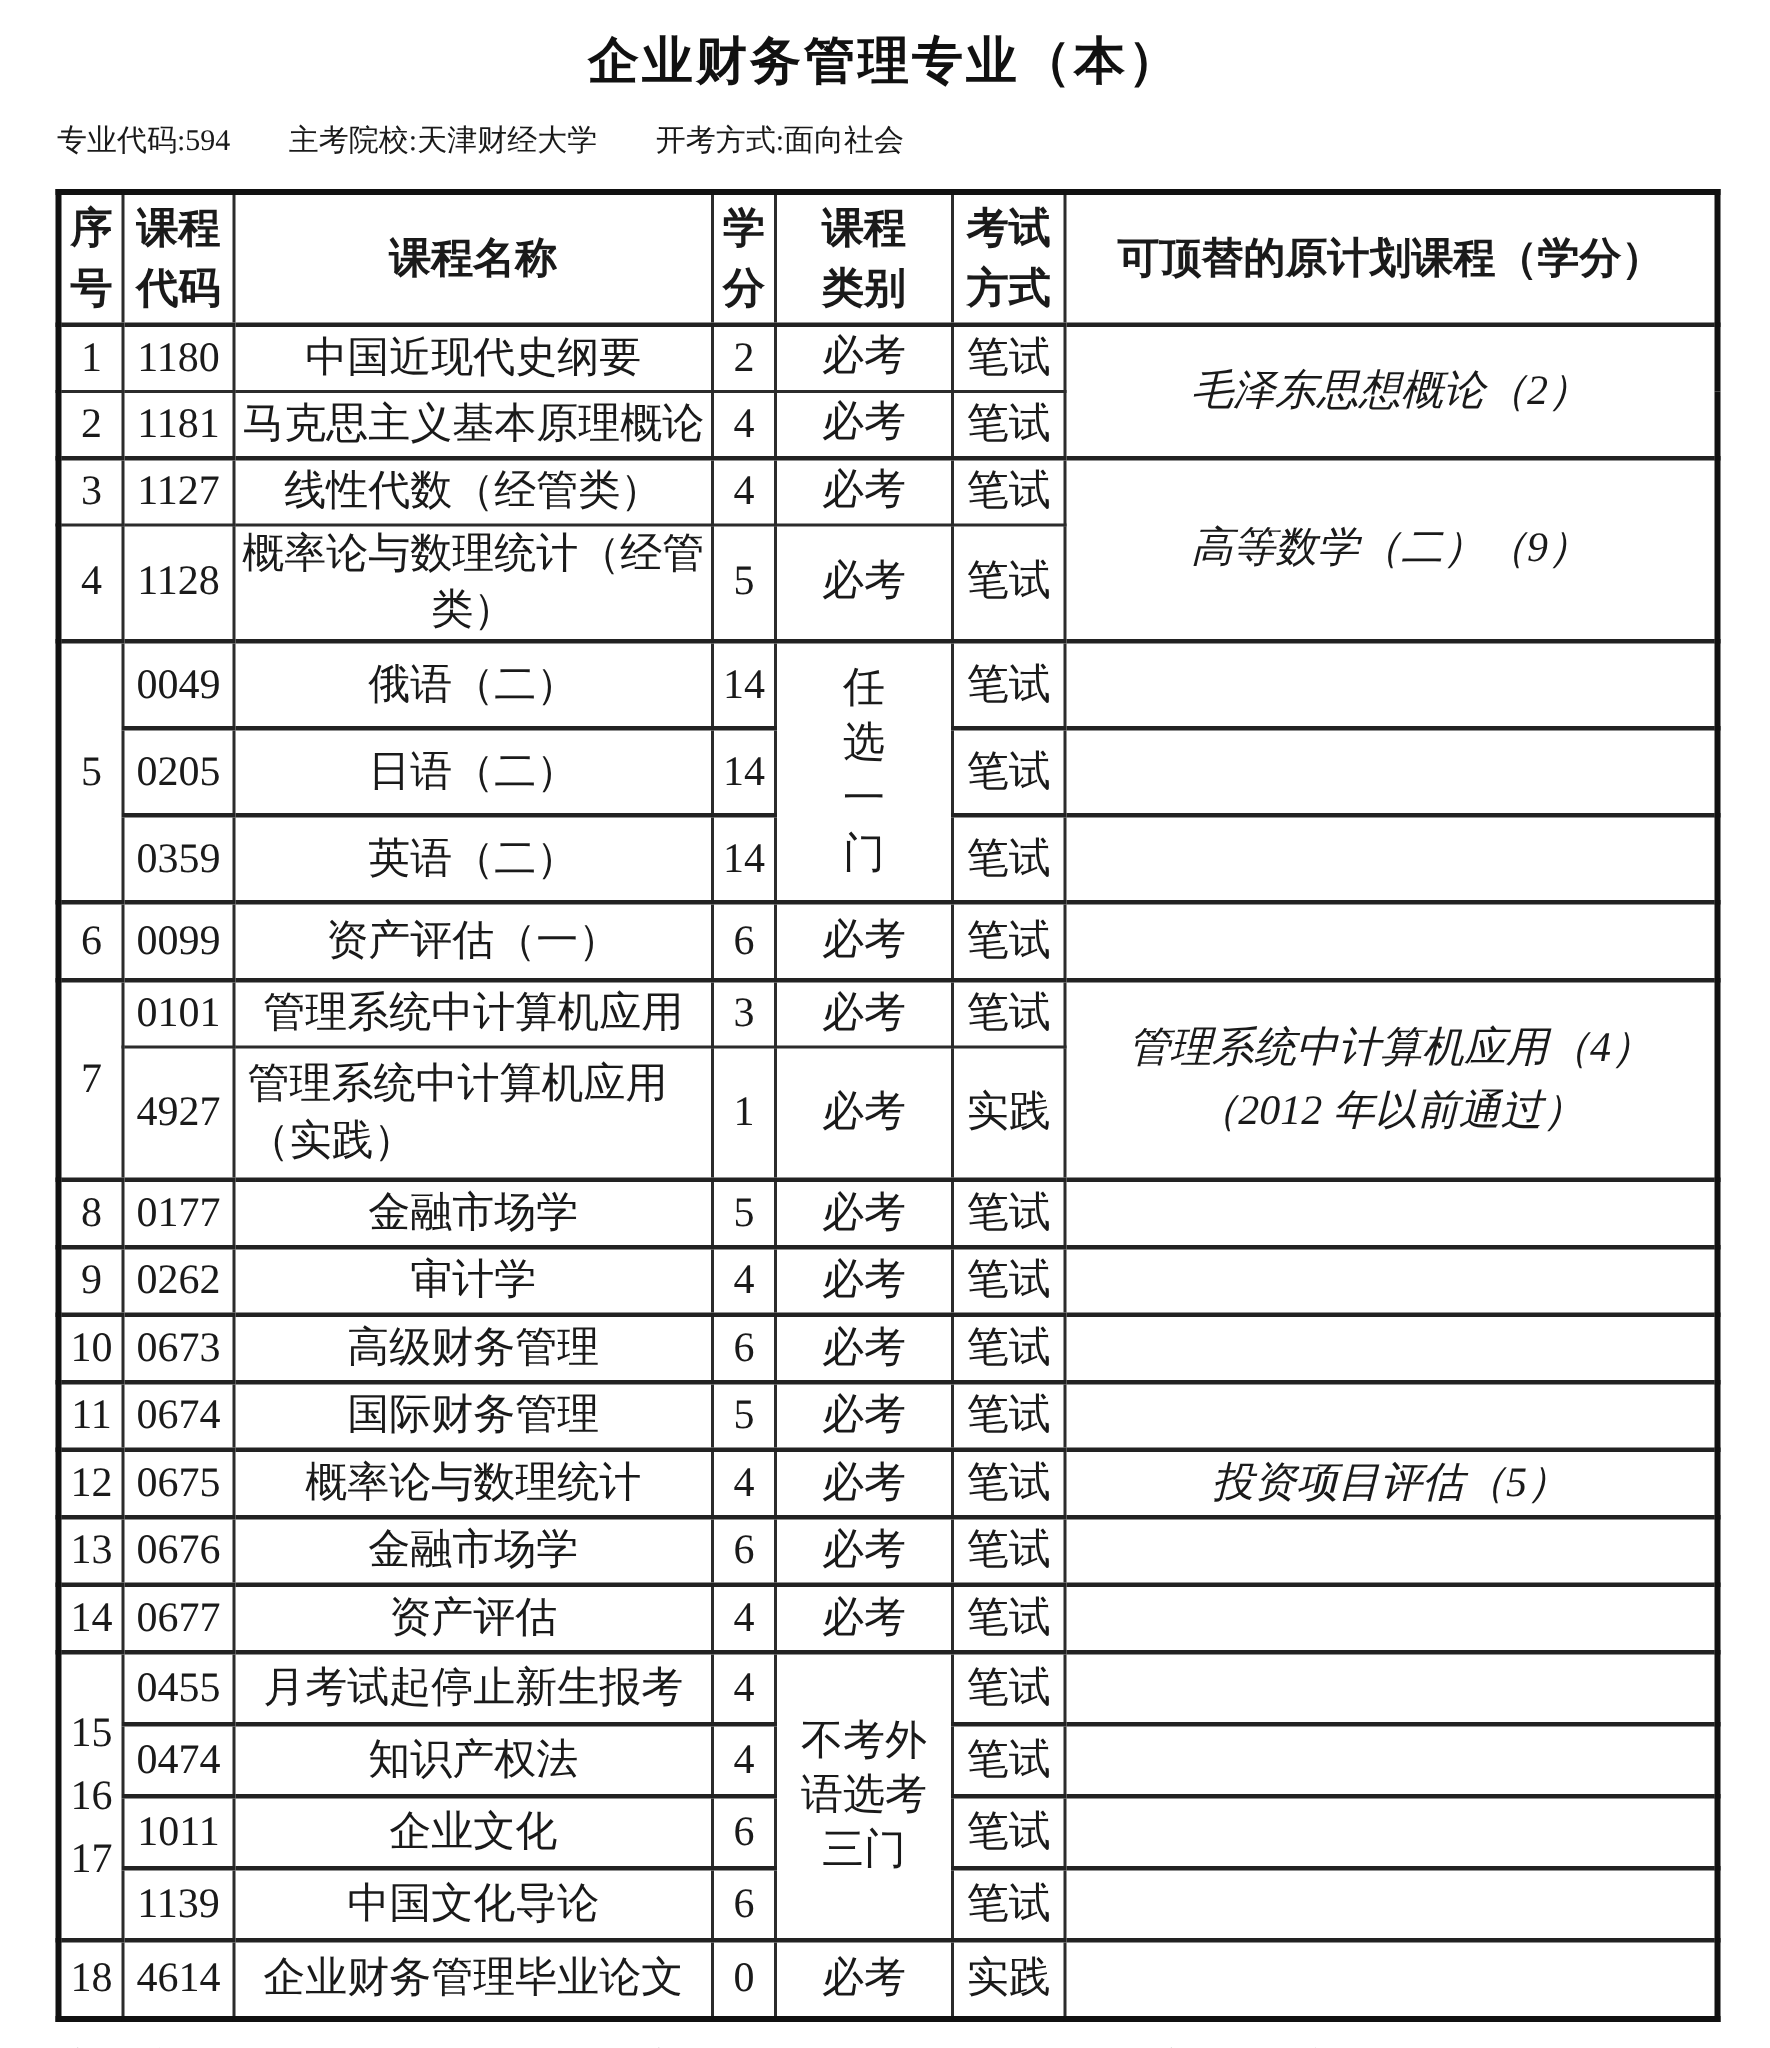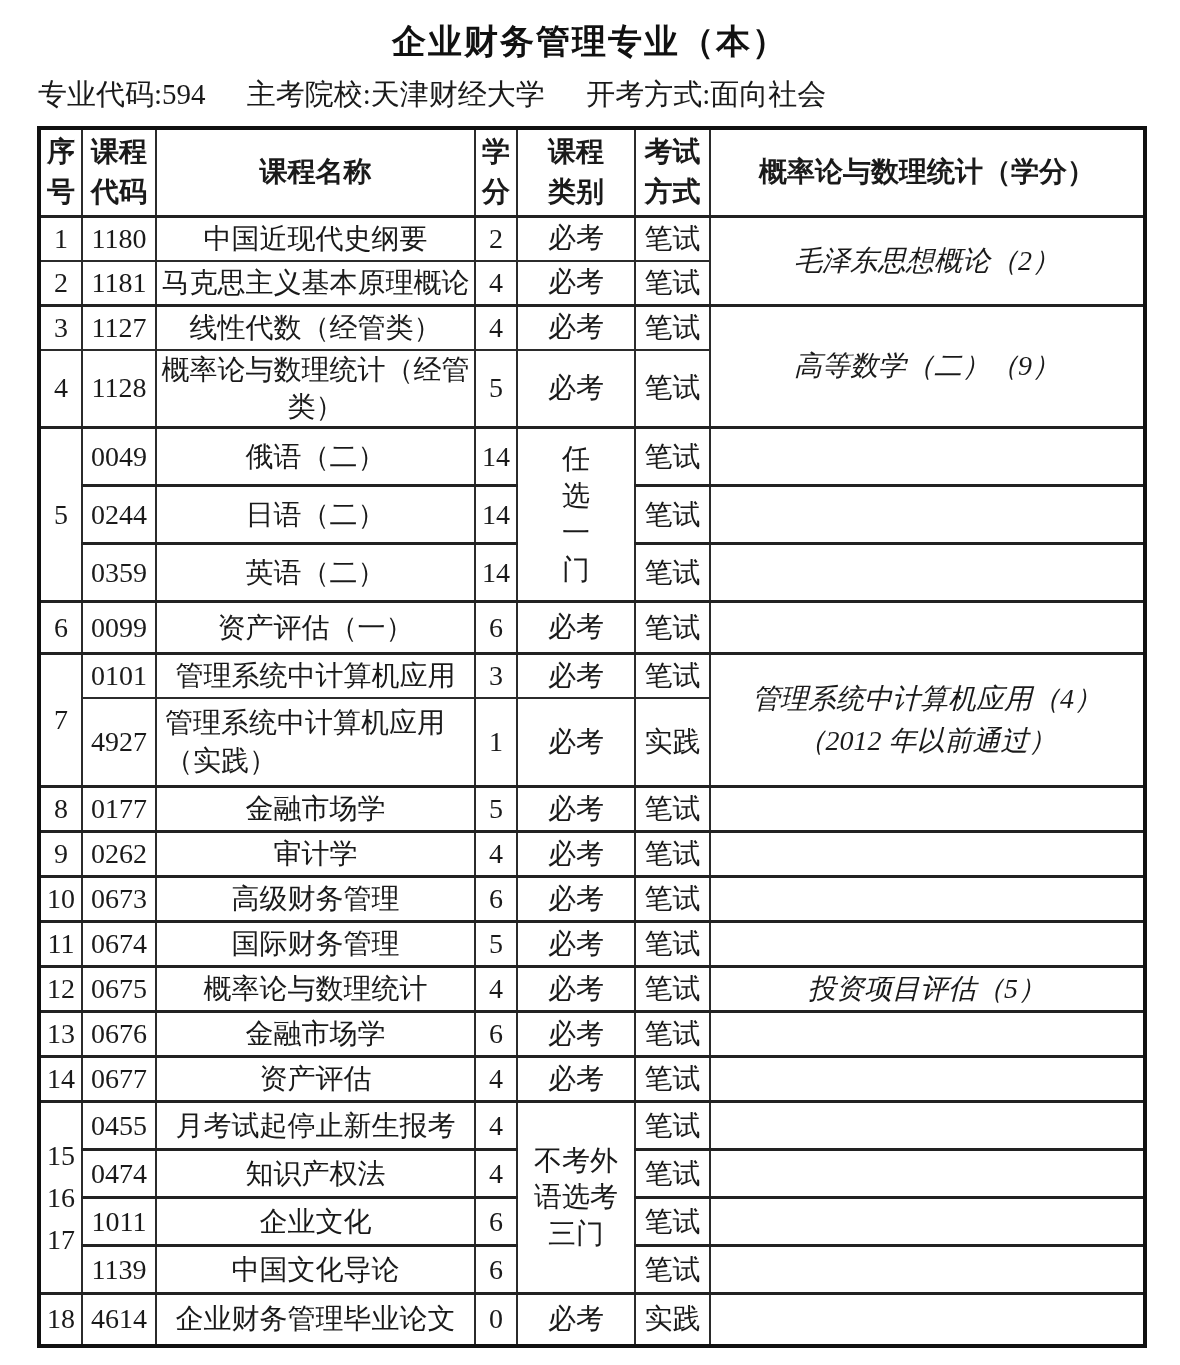--- a/index.html
+++ b/index.html
@@ -23,21 +23,21 @@
     text-align: center;
     font-family: "Liberation Sans", sans-serif;
     font-weight: 700;
     font-size: 34px;
     line-height: 46px;
     letter-spacing: 2px;
     color: #111;
   }
   .meta-line {
     margin: 12px 17px 0 38px;
-    font-size: 29px;
+    font-size: 20px;
     line-height: 36px;
     white-space: nowrap;
   }
   .meta-line .seg { margin-right: 34px; }
   .meta-line .seg:last-child { margin-right: 0; }
 
   table.course-table {
     border-collapse: collapse;
     table-layout: fixed;
     width: 1106px;
@@ -112,21 +112,21 @@
 号</th>
         <th>课程
 代码</th>
         <th>课程名称</th>
         <th>学
 分</th>
         <th>课程
 类别</th>
         <th>考试
 方式</th>
-        <th>概率论与数理统计（学分）</th>
+        <th>可顶替的原计划课程（学分）</th>
       </tr>
     </thead>
     <tbody>
       <tr class="h44 gb">
         <td class="c-no">1</td>
         <td class="c-code">1180</td>
         <td class="c-name">中国近现代史纲要</td>
         <td class="c-credit">2</td>
         <td class="c-type">必考</td>
         <td class="c-form">笔试</td>
@@ -163,21 +163,21 @@
         <td class="c-name">俄语（二）</td>
         <td class="c-credit">14</td>
         <td class="c-type v" rowspan="3">任
 选
 一
 门</td>
         <td class="c-form">笔试</td>
         <td class="c-rep"></td>
       </tr>
       <tr class="h58 gb">
-        <td class="c-code">0244</td>
+        <td class="c-code">0205</td>
         <td class="c-name">日语（二）</td>
         <td class="c-credit">14</td>
         <td class="c-form">笔试</td>
         <td class="c-rep"></td>
       </tr>
       <tr class="h58 gb">
         <td class="c-code">0359</td>
         <td class="c-name">英语（二）</td>
         <td class="c-credit">14</td>
         <td class="c-form">笔试</td>

